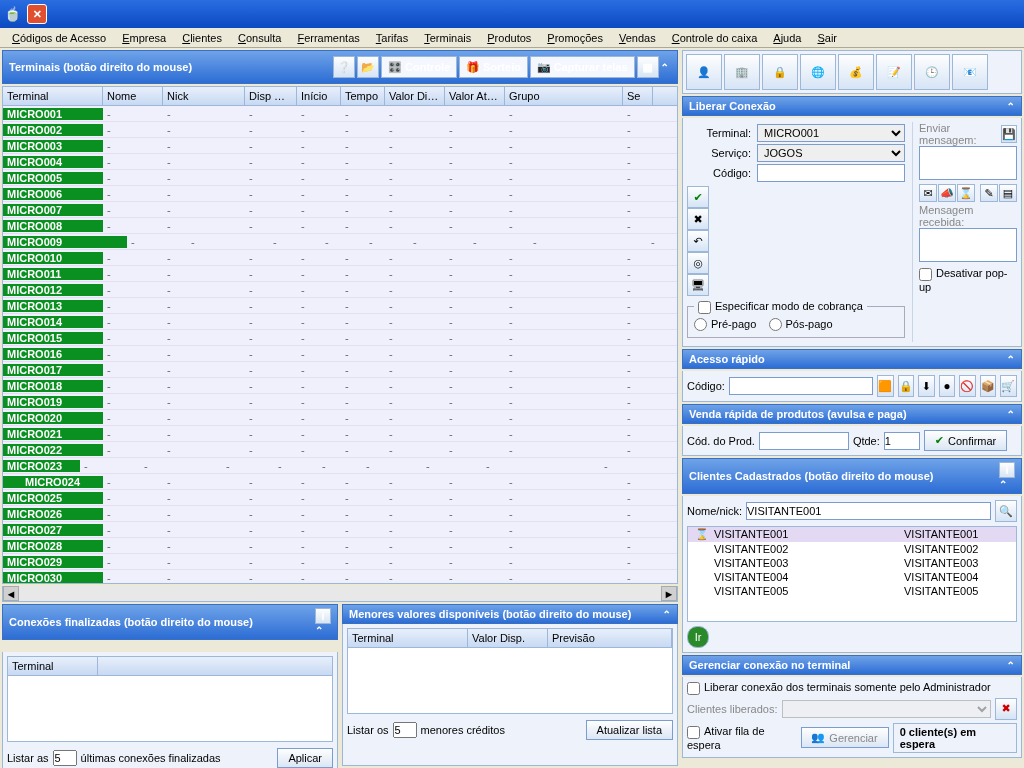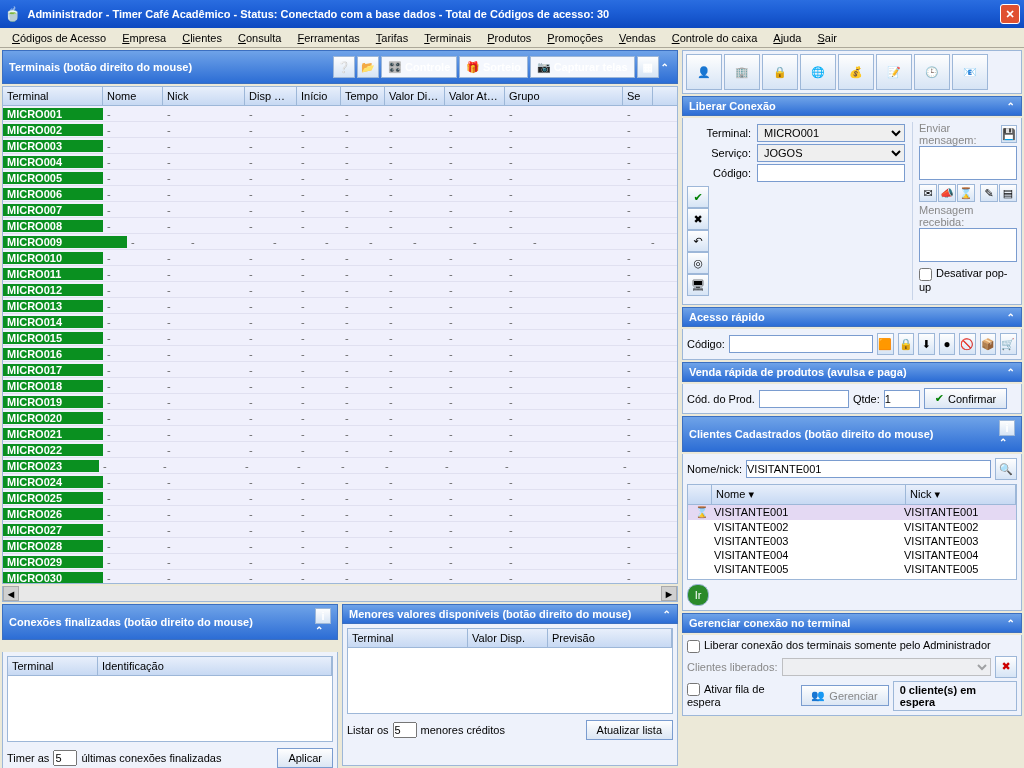--- a/index.html
+++ b/index.html
@@ -42,21 +42,20 @@
 .clientgrid{background:#fff;border:1px solid #9db7d8;height:96px;overflow:auto;}
 .clientrow{display:flex;padding:1px 2px;}
 .clientrow.sel{background:#e4d9f3;}
 .iconc{font-size:14px;}
 </style>
 </head>
 <body>
 
 <div class="titlebar">
   <span class="iconc" style="margin-right:6px;">🍵</span>
-  <span class="tbtxt">Administrador - Timer Café Acadêmico - Status: Conectado com a base dados - Total de Códigos de acesso: 30</span>
   <div class="closebtn">✕</div>
 </div>
 
 <div class="menubar" id="menubar">
     <span>Códigos de Acesso</span>
     <span>Empresa</span>
     <span>Clientes</span>
     <span>Consulta</span>
     <span>Ferramentas</span>
     <span>Tarifas</span>
@@ -366,33 +365,33 @@
             <div style="width: 82px; color: rgb(102, 102, 102);">-</div>
             <div style="width: 52px; color: rgb(102, 102, 102);">-</div>
             <div style="width: 44px; color: rgb(102, 102, 102);">-</div>
             <div style="width: 44px; color: rgb(102, 102, 102);">-</div>
             <div style="width: 60px; color: rgb(102, 102, 102);">-</div>
             <div style="width: 60px; color: rgb(102, 102, 102);">-</div>
             <div style="width: 118px; color: rgb(102, 102, 102);">-</div>
             <div style="width: 30px; color: rgb(102, 102, 102);">-</div>
           </div>
           <div class="gridrow">
-            <div class="termcell" style="width: 96px;">MICRO023</div>
-            <div style="width: 60px; color: rgb(102, 102, 102);">-</div>
-            <div style="width: 82px; color: rgb(102, 102, 102);">-</div>
-            <div style="width: 52px; color: rgb(102, 102, 102);">-</div>
-            <div style="width: 44px; color: rgb(102, 102, 102);">-</div>
-            <div style="width: 44px; color: rgb(102, 102, 102);">-</div>
-            <div style="width: 60px; color: rgb(102, 102, 102);">-</div>
-            <div style="width: 60px; color: rgb(102, 102, 102);">-</div>
-            <div style="width: 118px; color: rgb(102, 102, 102);">-</div>
-            <div style="width: 30px; color: rgb(102, 102, 102);">-</div>
-          </div>
-          <div class="gridrow">
-            <div class="termcell" style="width: 100px;">MICRO024</div>
+            <div class="termcell" style="width: 77px;">MICRO023</div>
+            <div style="width: 60px; color: rgb(102, 102, 102);">-</div>
+            <div style="width: 82px; color: rgb(102, 102, 102);">-</div>
+            <div style="width: 52px; color: rgb(102, 102, 102);">-</div>
+            <div style="width: 44px; color: rgb(102, 102, 102);">-</div>
+            <div style="width: 44px; color: rgb(102, 102, 102);">-</div>
+            <div style="width: 60px; color: rgb(102, 102, 102);">-</div>
+            <div style="width: 60px; color: rgb(102, 102, 102);">-</div>
+            <div style="width: 118px; color: rgb(102, 102, 102);">-</div>
+            <div style="width: 30px; color: rgb(102, 102, 102);">-</div>
+          </div>
+          <div class="gridrow">
+            <div class="termcell" style="width: 100px; text-align: center;">MICRO024</div>
             <div style="width: 60px; color: rgb(102, 102, 102);">-</div>
             <div style="width: 82px; color: rgb(102, 102, 102);">-</div>
             <div style="width: 52px; color: rgb(102, 102, 102);">-</div>
             <div style="width: 44px; color: rgb(102, 102, 102);">-</div>
             <div style="width: 44px; color: rgb(102, 102, 102);">-</div>
             <div style="width: 60px; color: rgb(102, 102, 102);">-</div>
             <div style="width: 60px; color: rgb(102, 102, 102);">-</div>
             <div style="width: 118px; color: rgb(102, 102, 102);">-</div>
             <div style="width: 30px; color: rgb(102, 102, 102);">-</div>
           </div>
@@ -480,25 +479,24 @@
 
       <div style="flex:1;display:flex;flex-direction:column;gap:12px;">
         <div class="panelhead">
           <span>Conexões finalizadas (botão direito do mouse)</span>
           <span><span class="iconbtn" style="width:16px;height:16px;">i</span> <span class="chev">⌃</span></span>
         </div>
         <div class="panelbody" style="flex:1;display:flex;flex-direction:column;">
           <div class="smallist">
             <div class="listhead">
               <div style="width:90px;">Terminal</div>
-              <div style="flex:1;">Identificação</div>
             </div>
           </div>
           <div style="display:flex;align-items:center;gap:4px;margin-top:6px;">
-            <span>Timer as</span>
+            <span>Listar as</span>
             <input type="text" style="width: 24px;" value="5">
             <span>últimas conexões finalizadas</span>
             <span style="flex:1;"></span>
             <button class="wbtn">Aplicar</button>
           </div>
         </div>
       </div>
 
       <div style="flex:1;display:flex;flex-direction:column;">
         <div class="panelhead">
@@ -557,20 +555,26 @@
             <label>Código:</label>
             <input type="text" style="">
           </div>
         <div style="text-align:center;margin:4px 0;">
           <span class="iconbtn" style="color:green;">✔</span>
           <span class="iconbtn">✖</span>
           <span class="iconbtn">↶</span>
           <span class="iconbtn">◎</span>
           <span class="iconbtn">🖥</span>
         </div>
+        <fieldset>
+          <legend><input type="checkbox" style=""><span>Especificar modo de cobrança</span></legend>
+          <label><input type="radio" name="cob" style=""><span>Pré-pago</span></label>
+          &nbsp;&nbsp;
+          <label><input type="radio" name="cob" style=""><span>Pós-pago</span></label>
+        </fieldset>
       </div>
       <div style="width:126px;border-left:1px solid #c8d4e8;padding-left:6px;">
         <div style="display:flex;align-items:center;justify-content:space-between;">
           <span style="color:#888;">Enviar mensagem:</span>
           <span class="iconbtn" style="width:18px;height:18px;">💾</span>
         </div>
         <textarea style="width: 100%; height: 34px; border: 1px solid rgb(122, 156, 207); resize: none;"></textarea>
         <div style="display:flex;gap:1px;margin:2px 0;">
           <span class="iconbtn" style="width:18px;height:18px;">✉</span>
           <span class="iconbtn" style="width:18px;height:18px;">📣</span>
@@ -620,25 +624,20 @@
       <span>Clientes Cadastrados (botão direito do mouse)</span>
       <span><span class="iconbtn" style="width:16px;height:16px;">i</span> <span class="chev">⌃</span></span>
     </div>
     <div class="panelbody">
       <div style="display:flex;align-items:center;gap:4px;">
         <span>Nome/nick:</span>
         <input type="text" style="flex: 1 1 0%; border: 1px solid rgb(122, 156, 207); height: 18px;" value="VISITANTE001">
         <span class="iconbtn">🔍</span>
       </div>
       <div class="clientgrid" style="margin-top:4px;">
-        <div class="listhead">
-          <div style="width:24px;"></div>
-          <div style="flex:1;"><span>Nome</span> ▾</div>
-          <div style="width:110px;"><span>Nick</span> ▾</div>
-        </div>
         <div id="clientrows">
             <div class="clientrow sel">
               <div style="width:24px;text-align:center;">⌛</div>
               <div style="flex:1;">VISITANTE001</div>
               <div style="width:110px;">VISITANTE001</div>
             </div>
             <div class="clientrow">
               <div style="width:24px;text-align:center;"></div>
               <div style="flex:1;">VISITANTE002</div>
               <div style="width:110px;">VISITANTE002</div>

